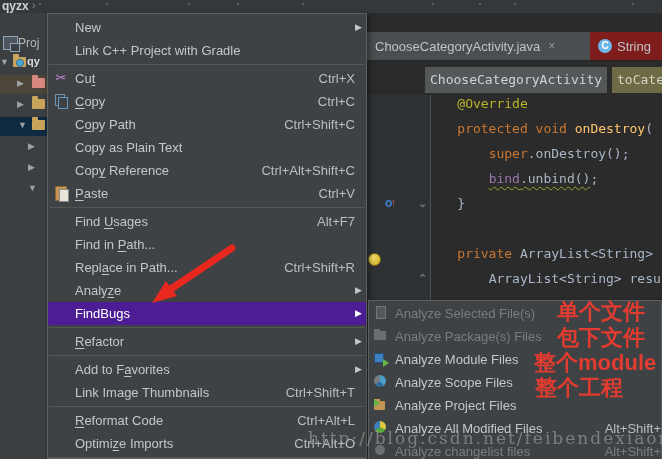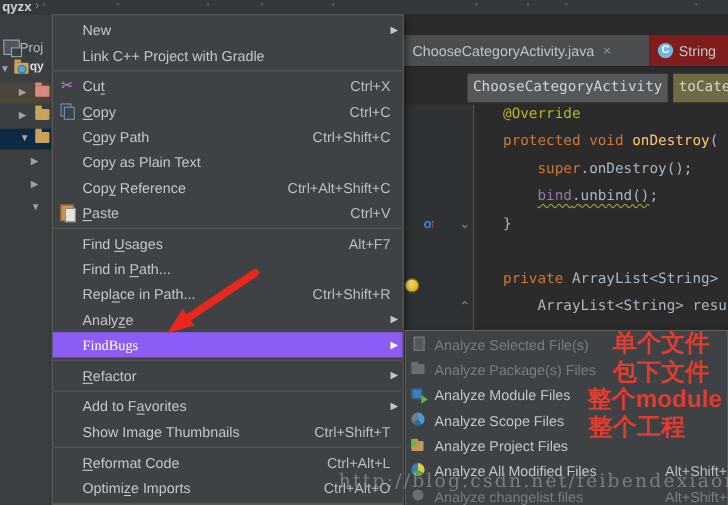--- a/index.html
+++ b/index.html
@@ -49,21 +49,21 @@
   .tk-ann{color:#bbb529;}
   .tk-kw{color:#cc7832;}
   .tk-method{color:#ffc66d;}
   .tk-field{color:#9876aa;}
   .tk-plain{color:#a9b7c6;}
   .squig{text-decoration:underline;text-decoration-style:wavy;text-decoration-color:#a0a034;text-decoration-thickness:1px;text-underline-offset:3px;}
   
   #menu{position:absolute;left:47px;top:13px;width:320px;height:446px;background:#3f4244;
         border:1px solid #5e6060;box-sizing:border-box;box-shadow:2px 3px 6px rgba(0,0,0,.45);}
   .mi{position:relative;height:23px;line-height:23px;padding-left:27px;color:#c3c7cb;}
-  .mi.sel{background:#8b5cf6;color:#ffffff;font-family:Liberation Serif, serif;}
+  .mi.sel{background:#4c1d95;color:#ffffff;}
   .mi .sc{position:absolute;right:11px;top:0;color:#b9bec4;}
   .mi .sub{position:absolute;right:4px;top:0;font-size:9px;color:#c3c7cb;}
   .mi.sel .sub{color:#fff;}
   .mi u{text-underline-offset:2px;}
   .msep{position:relative;height:5px;}
   .msep:after{content:"";position:absolute;left:1px;right:1px;top:2px;height:1px;background:#565656;}
   .mi .mic{position:absolute;left:5px;top:3px;width:16px;height:16px;}
   .ic-scissors{color:#c186d6;font-size:13px;line-height:16px;text-align:center;}
   .ic-copy:before{content:"";position:absolute;left:2px;top:1px;width:8px;height:10px;border:1px solid #6897bb;}
   .ic-copy:after{content:"";position:absolute;left:5px;top:4px;width:8px;height:10px;border:1px solid #6897bb;background:#3f4244;}
@@ -198,21 +198,21 @@
       <div class="msep"></div>
       <div class="mi"><span>Find <u>U</u>sages</span><span class="sc">Alt+F7</span></div>
       <div class="mi"><span>Find in <u>P</u>ath...</span></div>
       <div class="mi"><span>Repl<u>a</u>ce in Path...</span><span class="sc">Ctrl+Shift+R</span></div>
       <div class="mi"><span>Analy<u>z</u>e</span><span class="sub">▶</span></div>
       <div class="mi sel"><span>FindBugs</span><span class="sub">▶</span></div>
       <div class="msep"></div>
       <div class="mi"><span><u>R</u>efactor</span><span class="sub">▶</span></div>
       <div class="msep"></div>
       <div class="mi"><span>Add to F<u>a</u>vorites</span><span class="sub">▶</span></div>
-      <div class="mi"><span>Show Image Thumbnails</span><span class="sc">Ctrl+Shift+T</span></div>
+      <div class="mi"><span>Link Image Thumbnails</span><span class="sc">Ctrl+Shift+T</span></div>
       <div class="msep"></div>
       <div class="mi"><span><u>R</u>eformat Code</span><span class="sc">Ctrl+Alt+L</span></div>
       <div class="mi"><span>Optimi<u>z</u>e Imports</span><span class="sc">Ctrl+Alt+O</span></div>
       <div class="msep"></div>
     </div>
 
   <div id="submenu">
       <div class="smi disabled" style="margin-top: 1px;"><span class="sic sic-gray-file"></span><span>Analyze Selected File(s)</span></div>
       <div class="smi disabled"><span class="sic sic-gray-pkg"></span><span>Analyze Package(s) Files</span></div>
       <div class="smi"><span class="sic sic-module green-run"></span><span>Analyze Module Files</span></div>

